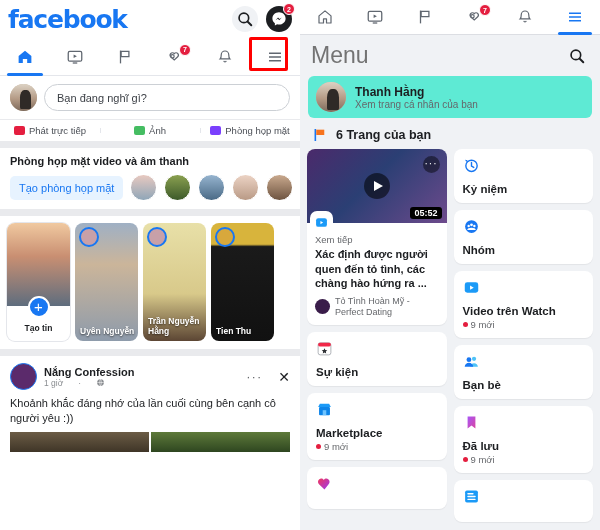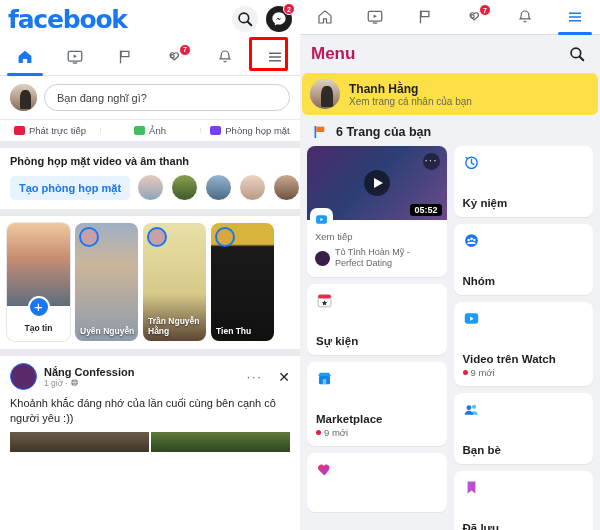--- a/index.html
+++ b/index.html
@@ -42,65 +42,65 @@
   .pa-ic { width:11px; height:9px; border-radius:2px; flex:none; }
   .ic-live { background:#E41E3F; }
   .ic-photo { background:#45BD62; }
   .ic-room { background:#7A3FFD; }
 
   .divider { height:7px; background:#e9eaed; }
 
   .rooms { padding:7px 10px 8px; }
   .rooms-title { font-size:11px; font-weight:bold; color:#1c1e21; margin-bottom:7px; }
   .rooms-row { display:flex; align-items:center; gap:7px; }
-  .create-room { background:#E7F3FF; color:#1877F2; font-size:11px; padding:6px 9px; border-radius:5px; white-space:nowrap;font-weight:bold; }
+  .create-room { background:#E7F3FF; color:#1877F2; font-size:11px; padding:6px 9px; border-radius:5px; white-space:nowrap; }
   .rm-av { width:27px; height:27px; border-radius:50%; flex:none; border:1px solid #fff; }
 
   .stories { display:flex; gap:5px; padding:7px 7px 8px; }
   .story { width:63px; height:118px; border-radius:8px; position:relative; overflow:hidden; flex:none; }
   .story.create { background:#fff; box-shadow:0 0 0 1px #e4e6eb; }
   .story .simg { position:absolute; left:0; right:0; top:0; height:78%; }
   .story.create .simg { height:70%; background:linear-gradient(#f0c9a0,#c98f72 40%,#5e6d7e); }
   .plusbtn { position:absolute; left:50%; transform:translateX(-50%); top:62%; width:22px; height:22px; border-radius:50%; background:#1877F2; border:2.5px solid #fff; color:#fff; font-size:15px; line-height:17px; text-align:center; }
   .story .sname { position:absolute; left:5px; right:3px; bottom:4px; font-size:8.5px; color:#fff; font-weight:bold; line-height:1.15; text-shadow:0 1px 2px rgba(0,0,0,.6); }
   .story.create .sname { color:#1c1e21; text-align:center; left:0; right:0; text-shadow:none; bottom:7px; }
   .sring { position:absolute; left:4px; top:4px; width:20px; height:20px; border-radius:50%; border:2px solid #1877F2; background:#c8a0a8; }
 
   .post { border-top:7px solid #e9eaed; padding:7px 10px 0; }
   .post-head { display:flex; align-items:center; gap:7px; }
   .p-av { width:27px; height:27px; border-radius:50%; background:#5b2a6b; border:1.5px solid #1877F2; flex:none; }
   .p-name { font-size:11px; font-weight:bold; color:#1c1e21; }
-  .p-meta { font-size:8.5px; color:#8a8d91; display:flex; align-items:center; gap:2px; }
+  .p-meta { font-size:8.5px; color:#8a8d91; display:flex; align-items:center; gap:15px; }
   .p-more { margin-left:auto; color:#65676b; font-size:13px; letter-spacing:1px; }
   .p-close { color:#1c1e21; font-size:14px; margin-left:9px; }
   .p-text { font-size:11px; color:#1c1e21; margin-top:6px; line-height:1.35; }
   .p-imgs { display:flex; gap:2px; margin-top:6px; height:20px; }
   .p-imgs div { flex:1; }
 
   
   .right { width:300px; height:530px; background:#F0F2F5; position:relative; overflow:hidden; }
   .r-tabs { height:35px; background:#fff; display:flex; align-items:center; border-bottom:1px solid #dcdee3; }
   .r-tab { flex:1; display:flex; align-items:center; justify-content:center; height:100%; position:relative; color:#65676b; }
   .r-tab .ul { position:absolute; bottom:-1px; left:16%; width:68%; height:3px; background:#1877F2; border-radius:2px; }
 
   .menu-head { display:flex; align-items:center; padding:7px 11px 5px; }
-  .menu-title { font-size:17px; font-weight:bold; color:#be185d; }
+  .menu-title { font-size:23px; font-weight:normal; color:#737373; }
   .menu-search { margin-left:auto; width:24px; height:24px; display:flex; align-items:center; justify-content:center; }
 
-  .profile-row { display:flex; align-items:center; gap:9px; background:#fde047; margin:2px 2px 0; padding:6px 8px; border-radius:6px; }
+  .profile-row { display:flex; align-items:center; gap:9px; background:#5eead4; margin:2px 8px 0; padding:6px 8px; border-radius:6px; }
   .pr-name { font-size:12px; font-weight:bold; color:#1c1e21; }
   .pr-sub { font-size:10px; color:#65676b; }
 
   .pages-row { display:flex; align-items:center; gap:8px; padding:9px 12px 6px; }
   .pages-label { font-size:12.5px; font-weight:bold; color:#1c1e21; }
 
   .grid { display:flex; gap:7px; padding:0 7px; }
   .col { flex:1; display:flex; flex-direction:column; gap:7px; }
   .card { background:#fff; border-radius:8px; padding:8px 9px; box-shadow:0 1px 1px rgba(0,0,0,.06); }
-  .card-label { font-size:11.5px; font-weight:bold; color:#1c1e21; margin-top:22px; }
+  .card-label { font-size:11.5px; font-weight:bold; color:#1c1e21; margin-top:5px; }
   .card-new { font-size:9.5px; color:#65676b; margin-top:2px; display:flex; align-items:center; gap:3px; }
   .dot { width:5px; height:5px; border-radius:50%; background:#E41E3F; flex:none; }
 
   .vcard { background:#fff; border-radius:8px; overflow:hidden; box-shadow:0 1px 1px rgba(0,0,0,.06); }
   .vthumb { height:74px; position:relative; background:linear-gradient(135deg,#4b2a6b,#2b3f74 45%,#6d4a8c); }
   .play { position:absolute; left:50%; top:50%; transform:translate(-50%,-50%); width:26px; height:26px; border-radius:50%; background:rgba(0,0,0,.55); display:flex; align-items:center; justify-content:center; }
   .play::after { content:""; border-left:9px solid #fff; border-top:5.5px solid transparent; border-bottom:5.5px solid transparent; margin-left:3px; }
   .vtime { position:absolute; right:5px; bottom:4px; background:#000; color:#fff; font-size:9px; padding:1px 4px; border-radius:3px; font-weight:bold;margin-left:18px; }
   .vdots { position:absolute; right:7px; top:7px; width:17px; height:17px; border-radius:50%; background:rgba(0,0,0,.45); color:#fff; font-size:10px; text-align:center; line-height:15px; letter-spacing:1px; }
   .vbadge { position:absolute; left:5px; bottom:-9px; width:19px; height:19px; border-radius:5px; background:#fff; display:flex; align-items:center; justify-content:center; box-shadow:0 0 0 2px #fff; }
@@ -368,20 +368,21 @@
             <div class="vtime">05:52</div>
             <div class="vbadge">
               <svg width="13" height="13" viewBox="0 0 24 24">
                   <rect x="2" y="4" width="20" height="16" rx="4" fill="#1B9AF7"></rect>
                   <path d="M10 9l5 3-5 3z" fill="#fff"></path>
                 </svg>
             </div>
           </div>
           <div class="vbody">
             <div class="v-cont">Xem tiếp</div>
+            <div class="v-title">Xác định được người quen đến tỏ tình, các chàng hào hứng ra ...</div>
             <div class="v-src">
               <div class="v-src-av"></div>
               <div class="v-src-name">Tỏ Tình Hoàn Mỹ - Perfect Dating</div>
             </div>
           </div>
         </div>
 
         <div class="card">
           <svg class="sq" viewBox="0 0 24 24">
               <rect x="3" y="4" width="18" height="17" rx="3" fill="#fff" stroke="#b0b3b8" stroke-width="1.4"></rect>

